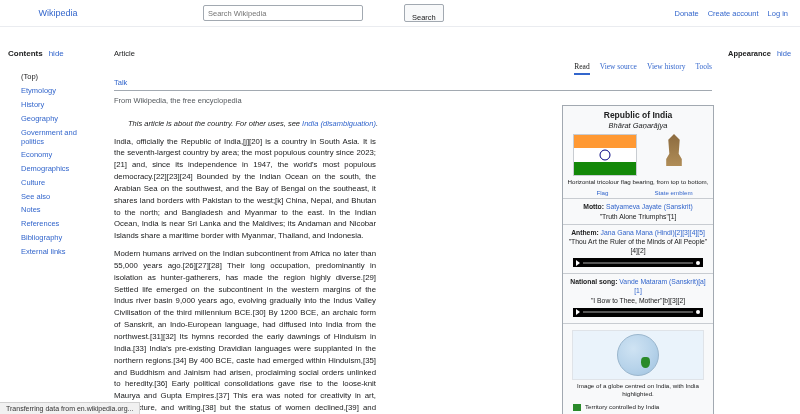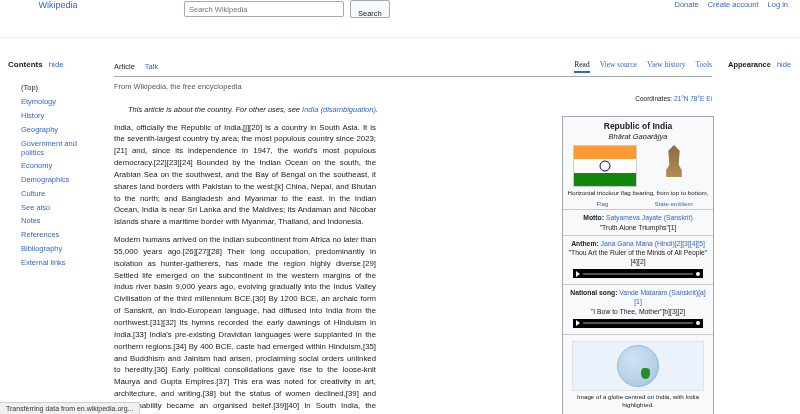--- a/index.html
+++ b/index.html
@@ -10,30 +10,30 @@
     font-family: "Liberation Sans", sans-serif;
     font-size: 8px;
     color: #202122;
     overflow: hidden;
     position: relative;
   }
   a, .lnk { color: #3366cc; text-decoration: none; cursor: pointer; }
 
   
   #header {
-    height: 38px;
+    height: 27px;
     border-bottom: 1px solid #eaecf0;
     display: flex;
-    align-items: flex-start;
+    align-items: center;
     padding: 0 8px;
     background: #fff;
   }
   #logo-area { width: 100px; display: flex; align-items: center; justify-content: center; }
   #wikipedia-word { color: #3366cc; font-size: 9px; }
-  #search-area { display: flex; align-items: center; margin-left: 76px; }
+  #search-area { display: flex; align-items: center; margin-left: 95px; gap: 35px; }
   #search-input {
     width: 160px; height: 16px;
     border: 1px solid #a2a9b1;
     border-radius: 2px;
     font-size: 7.5px;
     padding: 0 4px;
     color: #54595d;
     outline: none;
     background: #fff;
   }
@@ -85,21 +85,21 @@
     font-size: 19px; font-weight: normal;
     margin: 0 0 3px 0; line-height: 1;
   }
   #lang-count { margin-left: auto; font-size: 7.5px; color: #3366cc; cursor: pointer; padding-bottom: 3px;}
   #tabs-row {
     display: flex; align-items: center;
     border-bottom: 1px solid #a2a9b1;
     padding-bottom: 3px;
     font-size: 7.5px;
   }
-  #ns-tabs { display: flex; gap: 10px; }
+  #ns-tabs { display: flex; gap: 20px; flex-direction: column; }
   #ns-tabs .tab { color: #202122; cursor: pointer; }
   #ns-tabs .tab.inactive { color: #3366cc; }
   #view-tabs { margin-left: auto; display: flex; gap: 10px; }
   #view-tabs .tab { color: #3366cc; cursor: pointer; font-family: Liberation Serif, serif; }
   #view-tabs .tab.active { color: #202122; border-bottom: 2px solid #3366cc; padding-bottom: 2px; }
   #siteSub { font-size: 7.5px; color: #54595d; margin: 5px 0 4px 0; }
   #coord-line { text-align: right; font-size: 6.5px; color: #202122; margin-bottom: 3px;}
   #coord-line .lnk { color: #3366cc; }
   #hatnote {
     font-style: italic; font-size: 7.5px;

